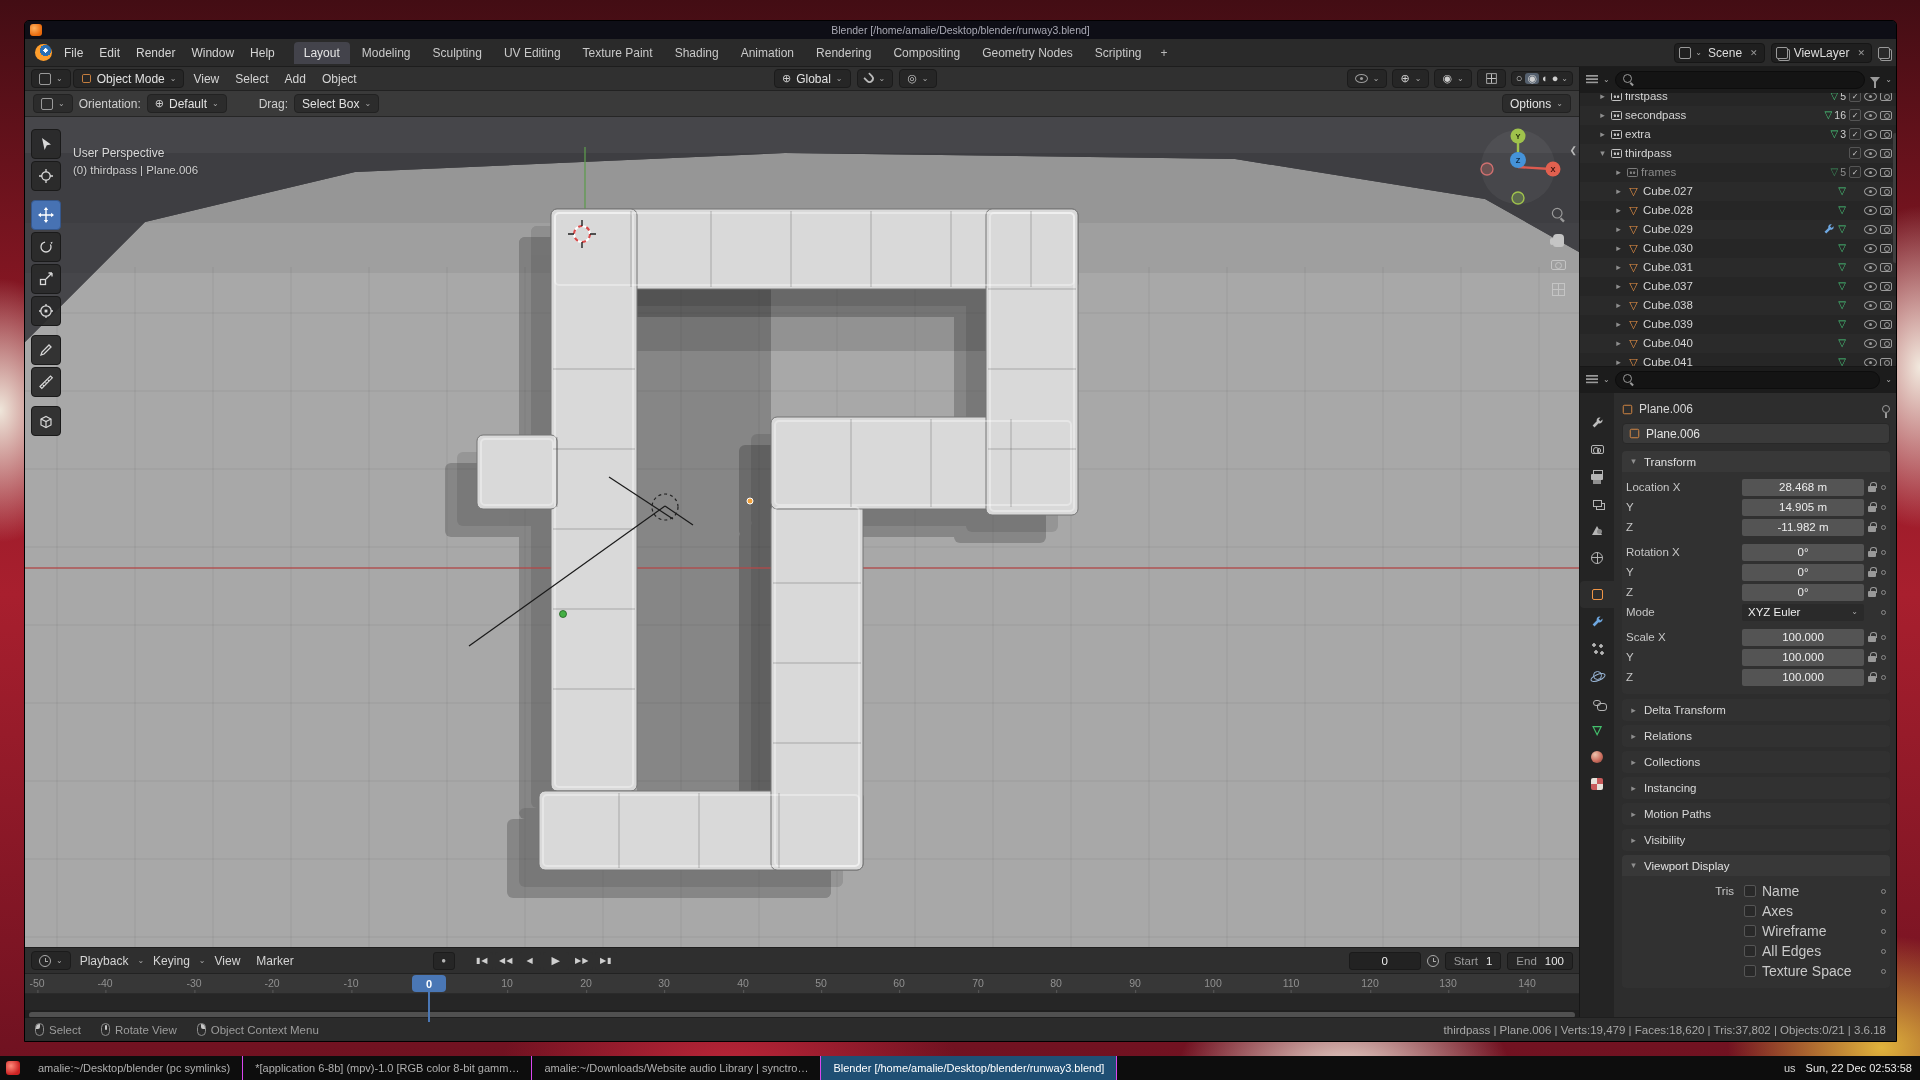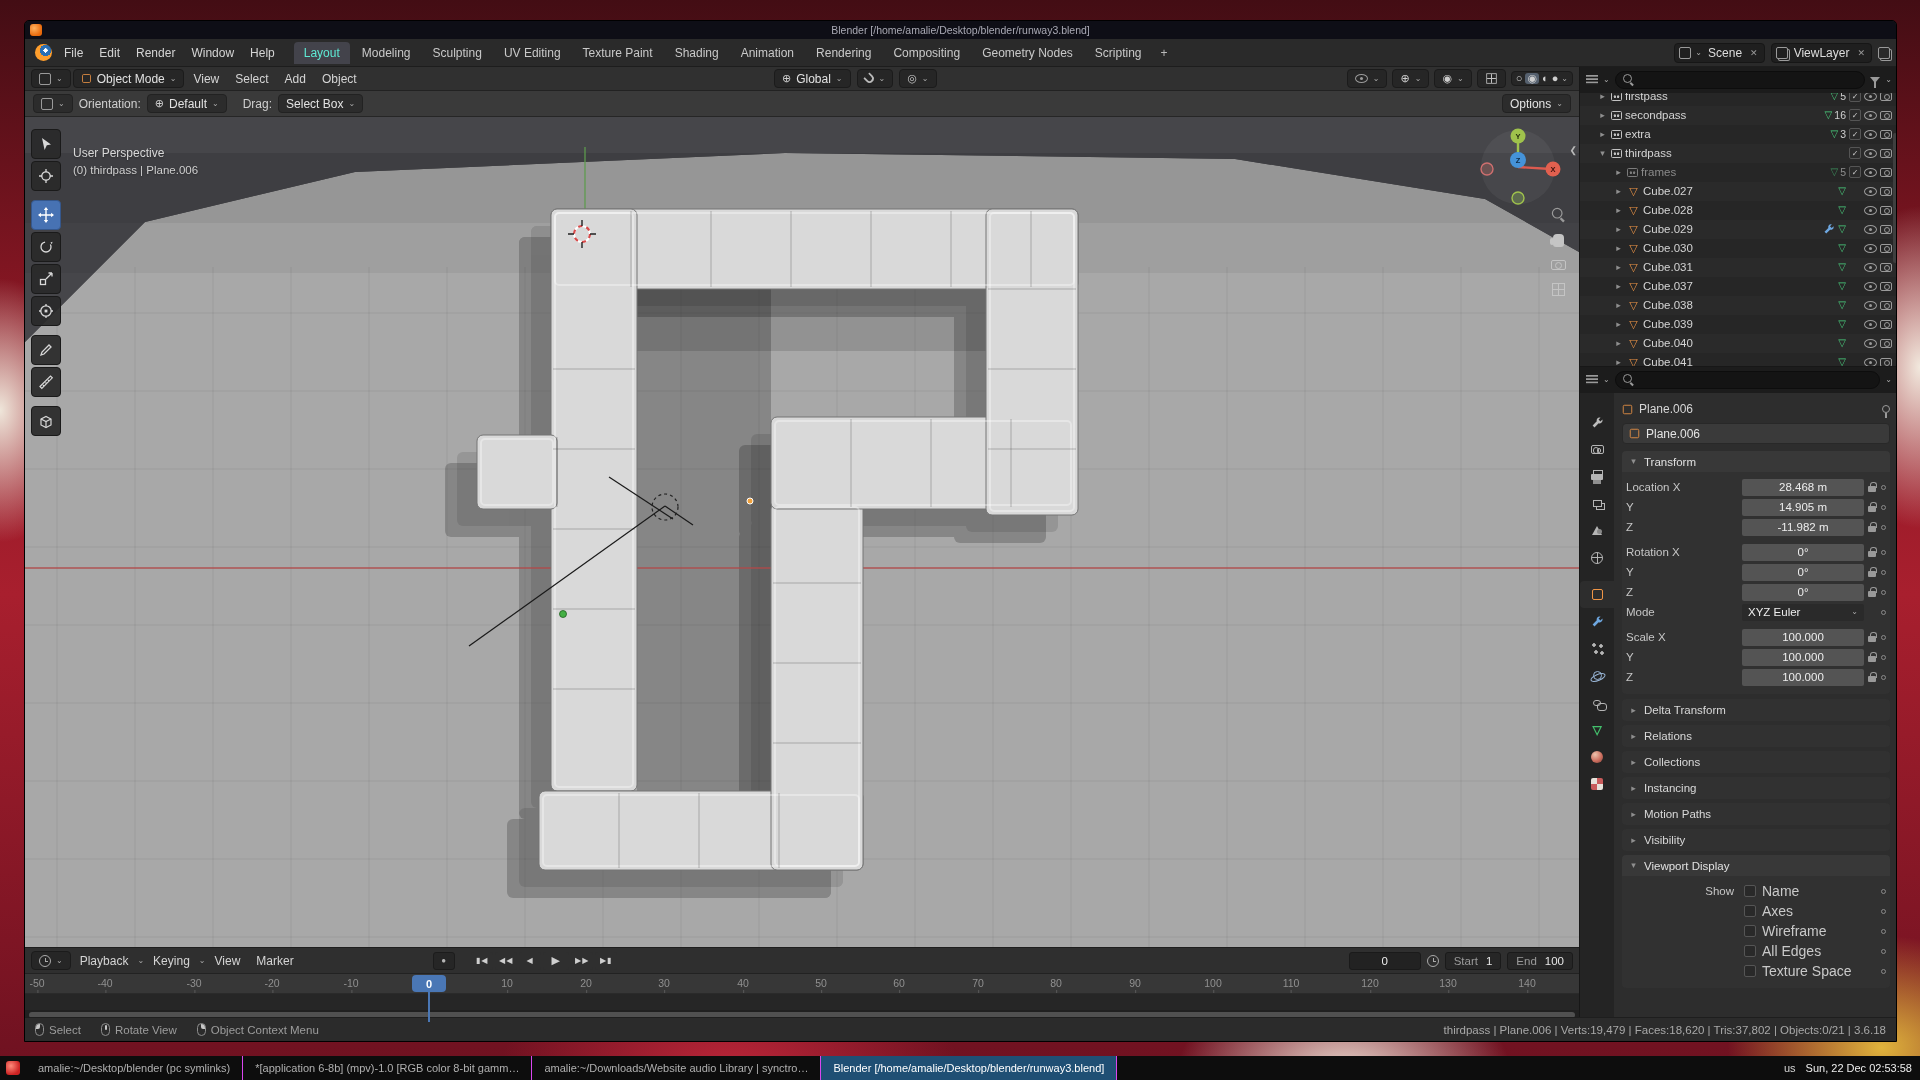--- a/index.html
+++ b/index.html
@@ -16,21 +16,21 @@
 }
 
 #bw{position:absolute;left:24px;top:20px;width:1873px;height:1022px;background:#2b2b2b;border:1px solid #000;border-radius:5px 5px 0 0;overflow:hidden}
 .titlebar{position:absolute;left:0;top:0;right:0;height:18px;background:#0e0e16;display:flex;align-items:center;justify-content:center;font-size:10.5px;color:#a9a9b4}
 .titlebar .wicon{position:absolute;left:5px;top:3px;width:12px;height:12px;border-radius:3px;background:radial-gradient(circle at 35% 35%,#ffb25e,#e8690b 70%)}
 .menubar{position:absolute;left:0;top:18px;right:0;height:28px;background:#2a2a2a;display:flex;align-items:center;border-bottom:1px solid #1d1d1d;padding:0 6px}
 .blogo{width:17px;height:17px;border-radius:50%;background:radial-gradient(circle at 62% 38%,#fff 0 14%,#2a6fb4 15% 38%,#ff9e2c 39%);margin:0 4px}
 .mitem{padding:0 8px;height:22px;display:flex;align-items:center;color:#d5d5d5;border-radius:3px}
 .tabs{display:flex;align-items:flex-end;height:100%;margin-left:10px}
 .wtab{padding:4px 10px;margin:0 1px;color:#c9c9c9;font-size:12px;border-radius:4px 4px 0 0;height:22px;align-self:center;display:flex;align-items:center}
-.wtab.active{background:#43434b;color:#5eead4}
+.wtab.active{background:#43434b;color:#e5e5e5}
 .wtab.plus{color:#bbb;padding:4px 7px}
 .mb-right{margin-left:auto;display:flex;align-items:center;gap:6px}
 .scene-pill{display:flex;align-items:center;height:20px;background:#1f1f1f;border:1px solid #161616;border-radius:4px;padding:0 4px;gap:4px;color:#ddd}
 .scene-pill .seg{display:flex;align-items:center;gap:2px;padding:0 2px}
 .xbtn{color:#999;font-size:9px;padding:0 2px}
 .mini-ic{width:12px;height:12px;border:1px solid #9a9a9a;border-radius:2px;position:relative;display:inline-block}
 .mini-ic.layers{box-shadow:2px 2px 0 -1px #1f1f1f,2px 2px 0 0 #9a9a9a}
 .chev{font-size:8px;color:#aaa;line-height:1}
 
 .vcol{position:absolute;left:0;top:46px;width:1554px;height:952px}
@@ -296,21 +296,21 @@
       <span class="tpill">
         <span class="mini-ic"></span>
         <span class="chev">⌄</span>
       </span>
       <span class="tool-lbl">Orientation:</span>
       <span class="tpill">
         <span class="glyph">⊕</span>
         <span>Default</span>
         <span class="chev">⌄</span>
       </span>
-      <span class="tool-lbl" style="margin-left:10px">Drag:</span>
+      <span class="tool-lbl" style="margin-left:26px">Drag:</span>
       <span class="tpill">
         <span>Select Box</span>
         <span class="chev">⌄</span>
       </span>
       <span class="tpill" style="margin-left:auto">
         <span>Options</span>
         <span class="chev">⌄</span>
       </span>
     </div>
 
@@ -905,21 +905,21 @@
               <span class="car">▸</span>
               <span>Visibility</span>
             </div>
 
           <div class="psec-h">
             <span class="car">▾</span>
             <span>Viewport Display</span>
           </div>
           <div class="psec-b">
             <div class="cbrow">
-                <label>Show</label>
+                <label>Tris</label>
                 <span class="cb"></span>
                 <span class="cblbl">Name</span>
                 <span class="deco cbdot"></span>
               </div>
             <div class="cbrow">
                 <label></label>
                 <span class="cb"></span>
                 <span class="cblbl">Axes</span>
                 <span class="deco cbdot"></span>
               </div>

